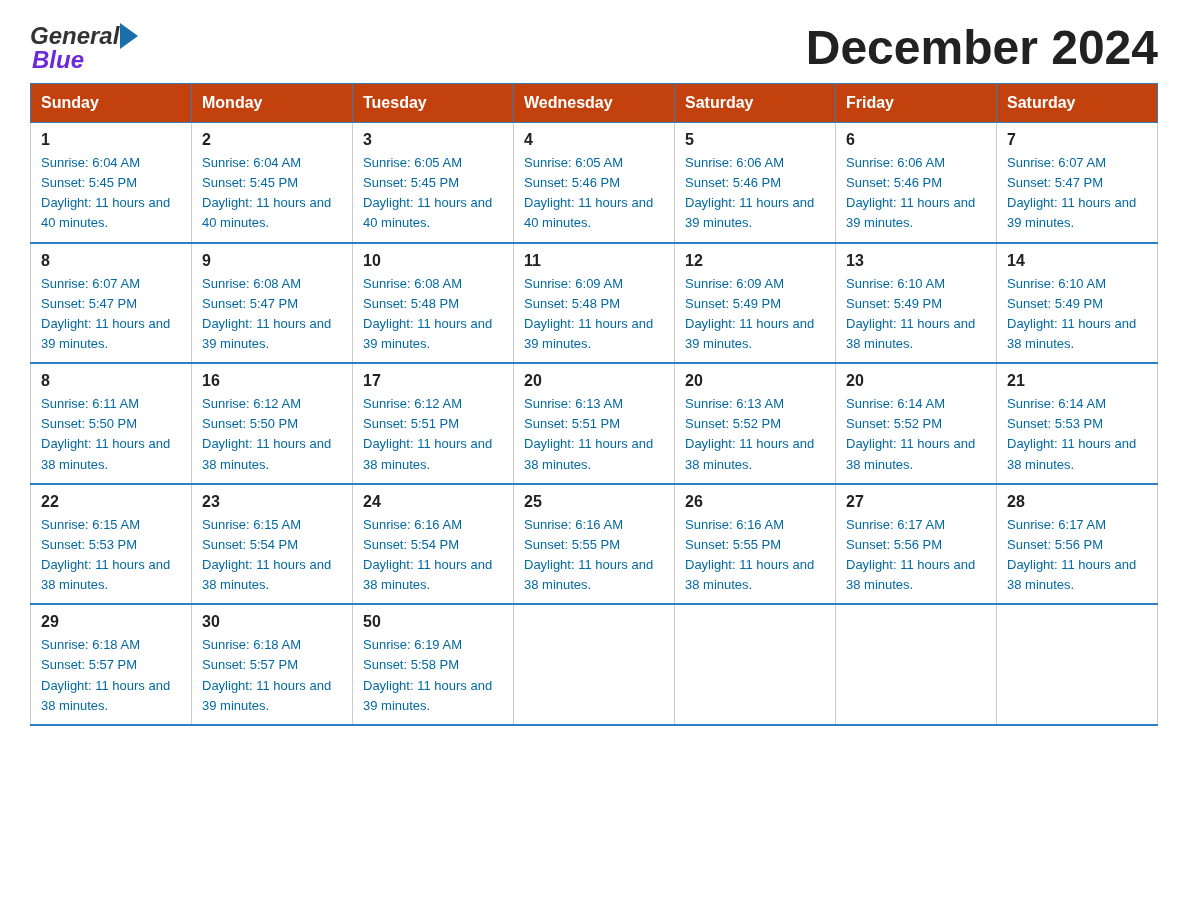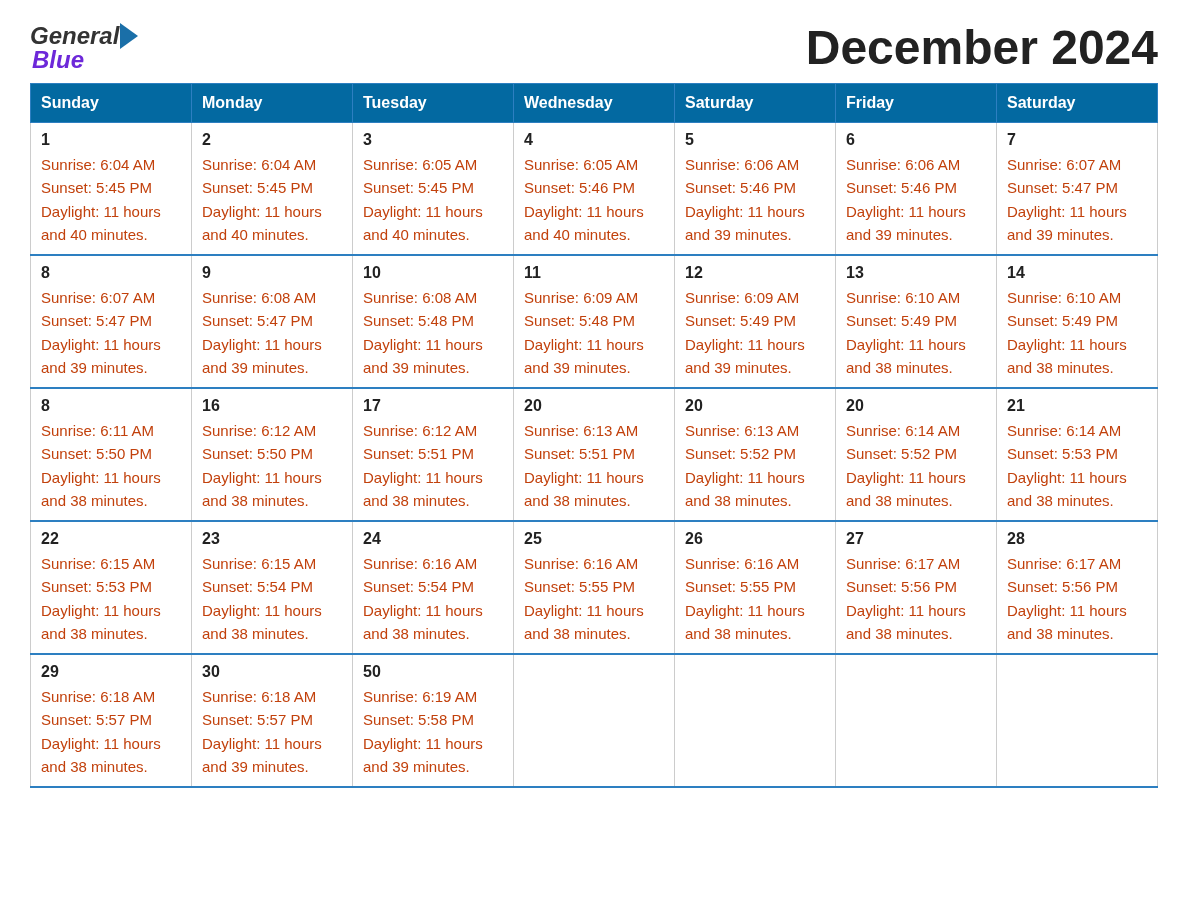--- a/index.html
+++ b/index.html
@@ -28,21 +28,21 @@
       font-size: 22px;
       font-weight: normal;
       color: #444;
       margin-top: 4px;
     }
     table {
       width: 100%;
       border-collapse: collapse;
     }
     thead tr th {
-      background-color: #0369a1;
+      background-color: #c2410c;
       color: white;
       padding: 10px 10px;
       text-align: left;
       font-size: 16px;
       font-weight: bold;
       border: 1px solid #2d7fc1;
     }
     tbody tr td {
       vertical-align: top;
       padding: 8px 10px;
@@ -56,23 +56,23 @@
       border-bottom: 2px solid #2d7fc1;
     }
     .day-num {
       font-size: 16px;
       font-weight: bold;
       display: block;
       margin-bottom: 4px;
       color: #222;
     }
     .day-info {
-      font-size: 15px;
+      font-size: 13px;
       line-height: 1.55;
-      color: #c2410c;
+      color: #0369a1;
       margin-top: 15px;
     }
     .empty-cell {
       background: #fff;
     }
     
     .logo-wrapper {
       display: flex;
       flex-direction: column;
       align-items: flex-start;

